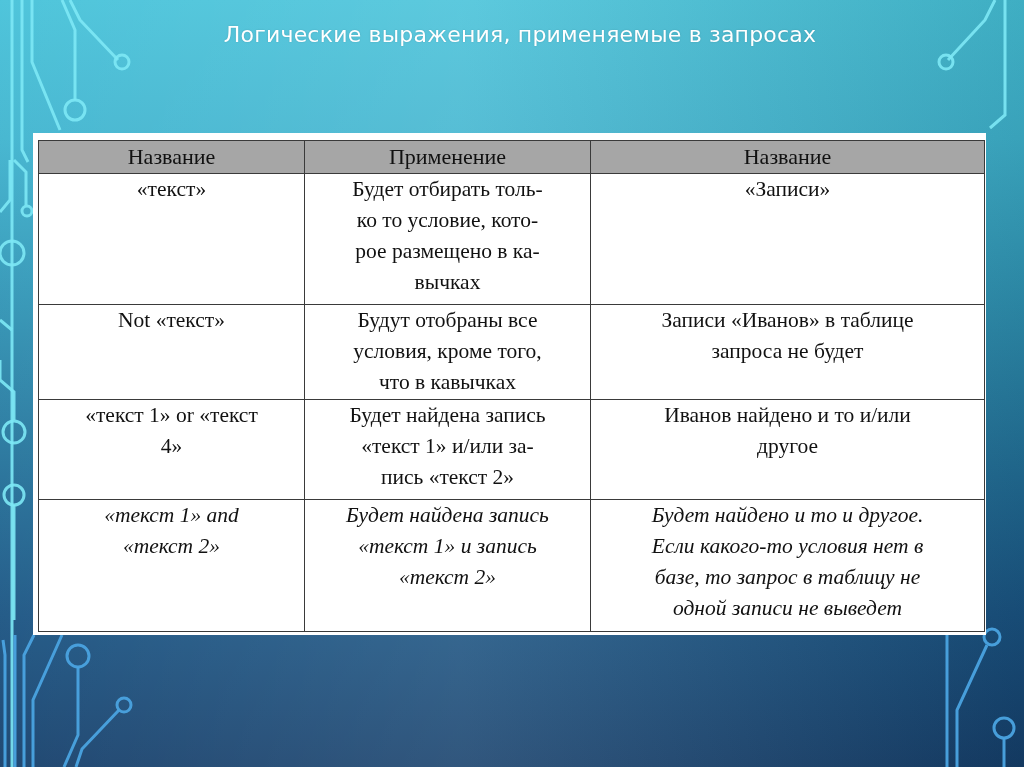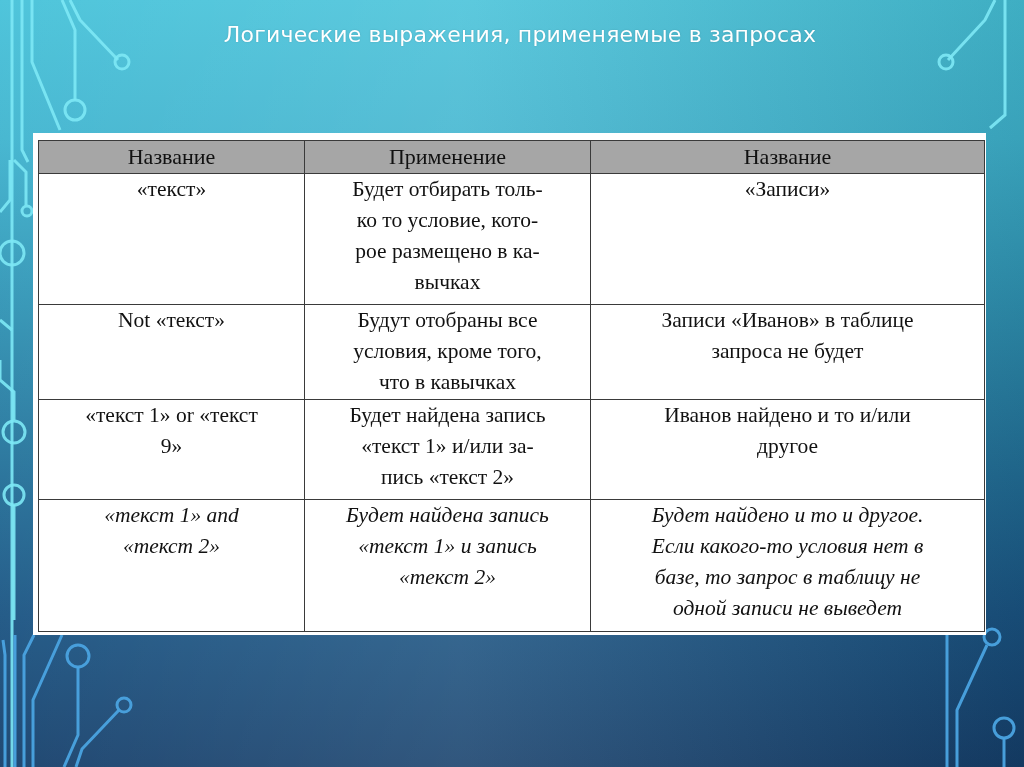--- a/index.html
+++ b/index.html
@@ -139,21 +139,21 @@
 что в кавычках</span>
         </td>
       <td>
           <span class="cell-text">Записи «Иванов» в таблице
 запроса не будет</span>
         </td>
     </tr>
     <tr class="r3">
       <td>
           <span class="cell-text">«текст 1» or «текст
-9»</span>
+4»</span>
         </td>
       <td>
           <span class="cell-text">Будет найдена запись
 «текст 1» и/или за-
 пись «текст 2»</span>
         </td>
       <td>
           <span class="cell-text">Иванов найдено и то и/или
 другое</span>
         </td>

